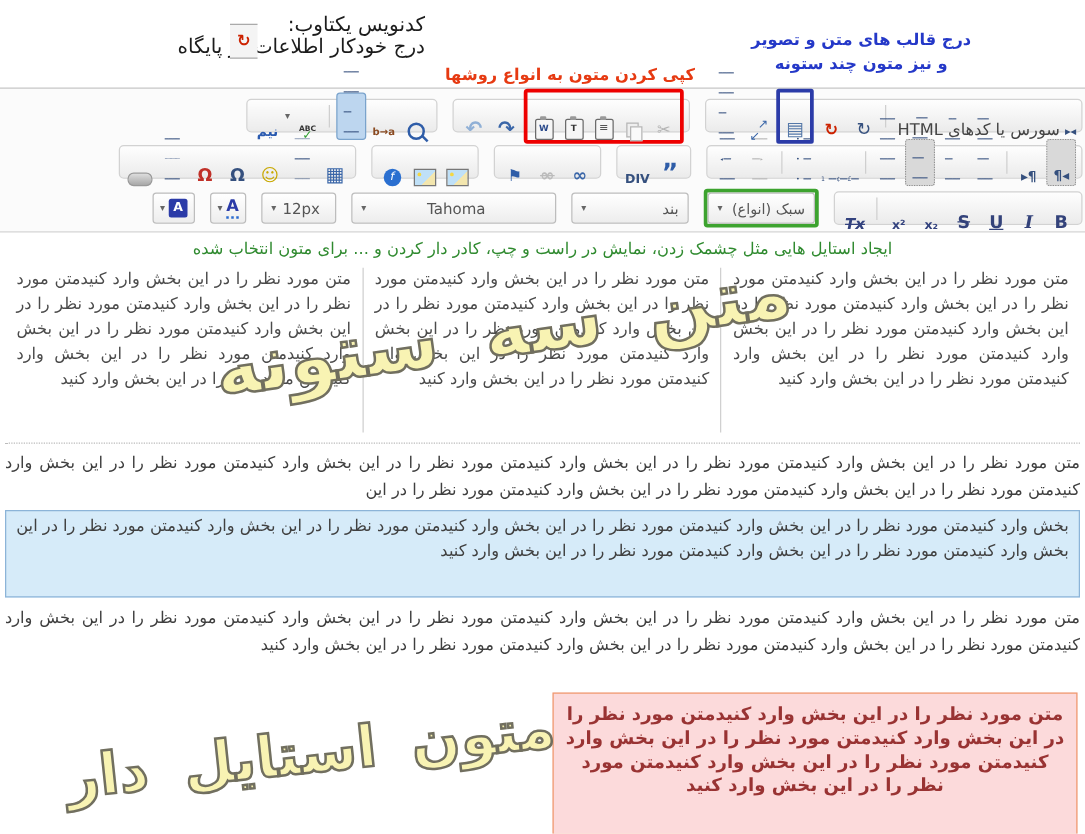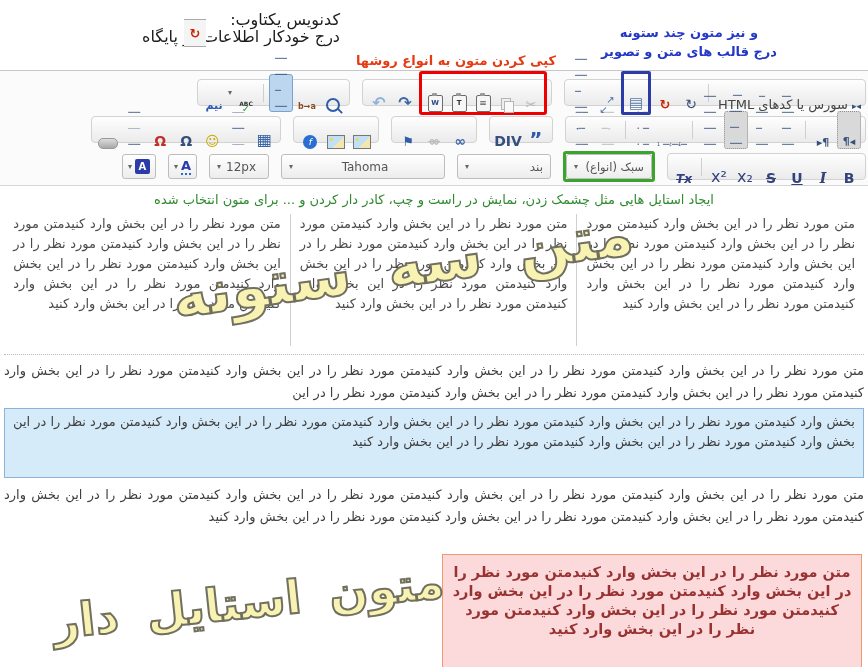--- a/index.html
+++ b/index.html
@@ -73,21 +73,21 @@
   .g-alcenter::before{content:" ━━ \A━━━━\A ━━ \A━━━━";}
   .g-alleft::before{content:"━━━ \A━━━━\A━━━ \A━━━━";}
   .g-aljust::before,.g-alright::before,.g-alcenter::before,.g-alleft::before,
   .g-bull::before,.g-num::before,.g-ind::before,.g-outd::before,.g-hr::before,.g-pb::before{
       font-family:"DejaVu Sans Mono",monospace;font-size:5px;line-height:4px;white-space:pre;}
   .g-bull::before{content:"• ━━\A• ━━\A• ━━";}
   .g-num::before{content:"1 ━━\A2 ━━\A3 ━━";}
   .g-ind::before{content:"━━━━\A◂━━\A━━━━";}
   .g-outd::before{content:"━━━━\A━━▸\A━━━━";}
   .g-quote::before{content:"”";font-size:20px;font-weight:bold;color:#2f5da8;line-height:10px;}
-  .div-t{font-size:14px;font-weight:bold;color:#35507e;}
+  .div-t{font-size:10px;font-weight:bold;color:#35507e;}
   .g-link::before{content:"∞";font-size:14px;font-weight:bold;color:#3a66a8;}
   .g-unlink::before{content:"∞";font-size:14px;font-weight:bold;color:#bbb;text-decoration:line-through;}
   .g-anchor::before{content:"⚑";font-size:13px;color:#2f5da8;}
   .g-img{width:16px;height:12px;border:1px solid #777;background:linear-gradient(135deg,#bfe0f7 60%,#f3e6ae 60%);position:relative;}
   .g-img::after{content:"";position:absolute;left:2px;top:2px;width:3px;height:3px;border-radius:50%;background:#f5d742;}
   .g-flash{width:14px;height:14px;border-radius:50%;background:#2a6fd0;color:#fff;font-size:9px;
            font-style:italic;display:flex;align-items:center;justify-content:center;}
   .g-flash::before{content:"f";}
   .g-table::before{content:"▦";font-size:16px;color:#3a66a8;}
   .g-hr::before{content:"────\A━━━━\A────";color:#35507e;}
@@ -105,21 +105,21 @@
   .dd-size{width:60px;}.dd-font{width:164px;}.dd-fmt{width:94px;}.dd-style{width:86px;font-size:11.5px;}
   .colorbtn{display:flex;direction:ltr;align-items:center;gap:3px;background:linear-gradient(#fff,#ededed);
             border:1px solid #bdbdbd;border-radius:3px;height:25px;padding:0 5px;box-sizing:border-box;}
   .a-text{font-size:13px;font-weight:bold;color:#2b3ba8;border-bottom:2px dotted #2b6bd0;line-height:14px;}
   .a-bg{width:15px;height:15px;background:#2b3ba8;color:#fff;font-size:10px;font-weight:bold;
         display:flex;align-items:center;justify-content:center;border-radius:2px;}
   .fmt-b{font-weight:bold;font-size:14px;color:#33427a;}
   .fmt-i{font-style:italic;font-weight:bold;font-size:14px;color:#33427a;font-family:"DejaVu Serif",serif;}
   .fmt-u{text-decoration:underline;font-weight:bold;font-size:14px;color:#33427a;}
   .fmt-s{text-decoration:line-through;font-weight:bold;font-size:14px;color:#33427a;}
-  .fmt-x{font-weight:normal;font-size:16px;color:#33427e;}
+  .fmt-x{font-weight:bold;font-size:10px;color:#33427e;}
   .fmt-tx{font-weight:bold;font-style:italic;font-size:12px;color:#33427e;text-decoration:line-through;}
 
   
   .content{position:absolute;top:187px;left:0;right:0;bottom:0;background:#fff;direction:rtl;
            padding:0 4px;box-sizing:border-box;}
   .hint{margin:5px 0 7px;text-align:center;color:#2f8a2f;font-size:13px;}
   .cols{display:flex;height:132px;overflow:hidden;border-bottom:1px dotted #bbb;padding-bottom:8px;position:relative;}
   .col{width:33.33%;padding:0 9px;box-sizing:border-box;font-size:13px;line-height:20px;
        text-align:justify;color:#4b4b4b;}
   .col + .col{border-right:1px solid #d0d0d0;}
@@ -146,22 +146,22 @@
     <div class="ann-code">
       <span class="code-icon"></span>
       <div>کدنویس یکتاوب:</div>
       <div>درج خودکار اطلاعات در پایگاه</div>
     </div>
     <div class="ann ann-copy">
       <div>کپی کردن متون به انواع روشها</div>
       <div>(با حفظ فرمت و بدون حفظ فرمت ورد)</div>
     </div>
     <div class="ann ann-tpl">
+      <div>درج قالب های متن و تصویر</div>
       <div>و نیز متون چند ستونه</div>
-      <div>درج قالب های متن و تصویر</div>
     </div>
   </div>
 
   <div class="toolbar">
 
     <div class="tbrow">
       <span class="grp">
         <span class="btn" style="direction:rtl;">
           <span class="g-srcico"></span>
           <span class="src-label">سورس یا کدهای HTML</span>

